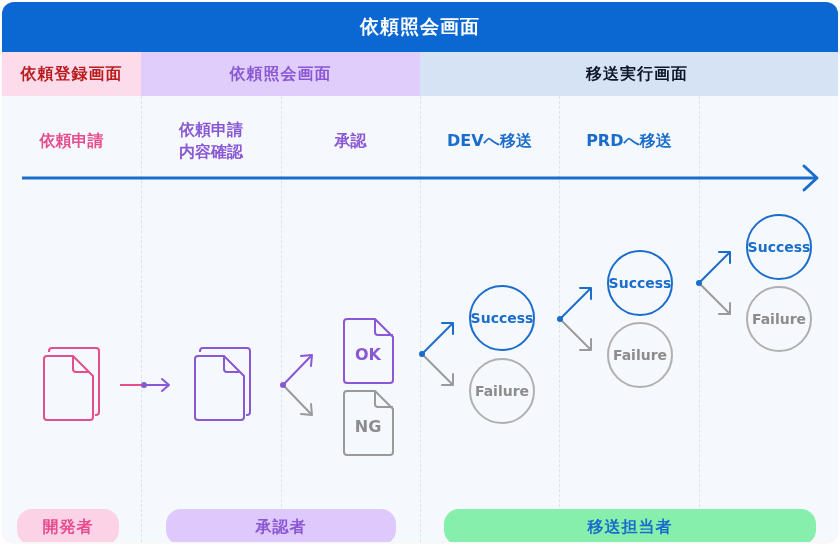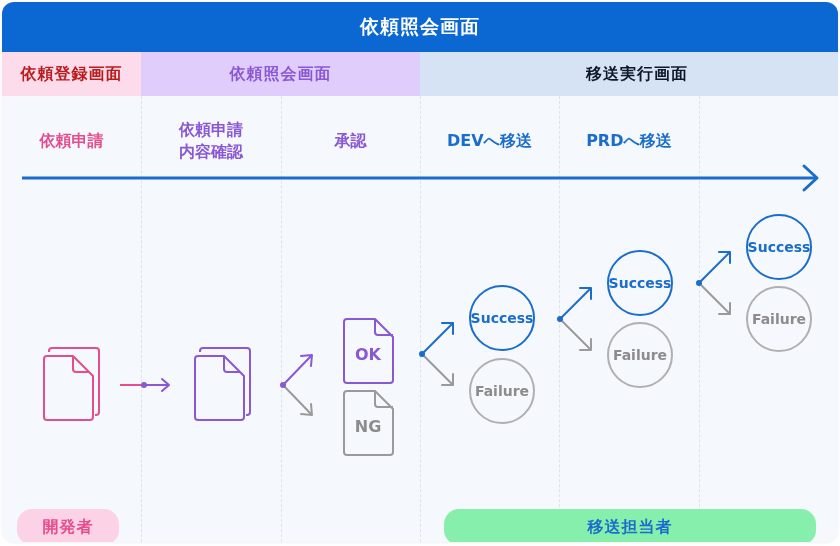--- a/index.html
+++ b/index.html
@@ -148,14 +148,15 @@
           </g>
           <circle cx="777" cy="245" r="32" fill="none" stroke="#1b6dcc" stroke-width="2"></circle>
           <text x="777" y="250" text-anchor="middle" font-size="14" fill="#1b6dcc" class="node-text">Success</text>
           <circle cx="777" cy="317" r="32" fill="none" stroke="#b0b0b0" stroke-width="2"></circle>
           <text x="777" y="322" text-anchor="middle" font-size="14" fill="#8c8c8c" class="node-text">Failure</text>
         </g>
       </g>
   </svg>
 
   <div class="role r-dev">開発者</div>
+  <div class="role r-app">承認者</div>
   <div class="role r-mig">移送担当者</div>
 </div>
 
 </body></html>

